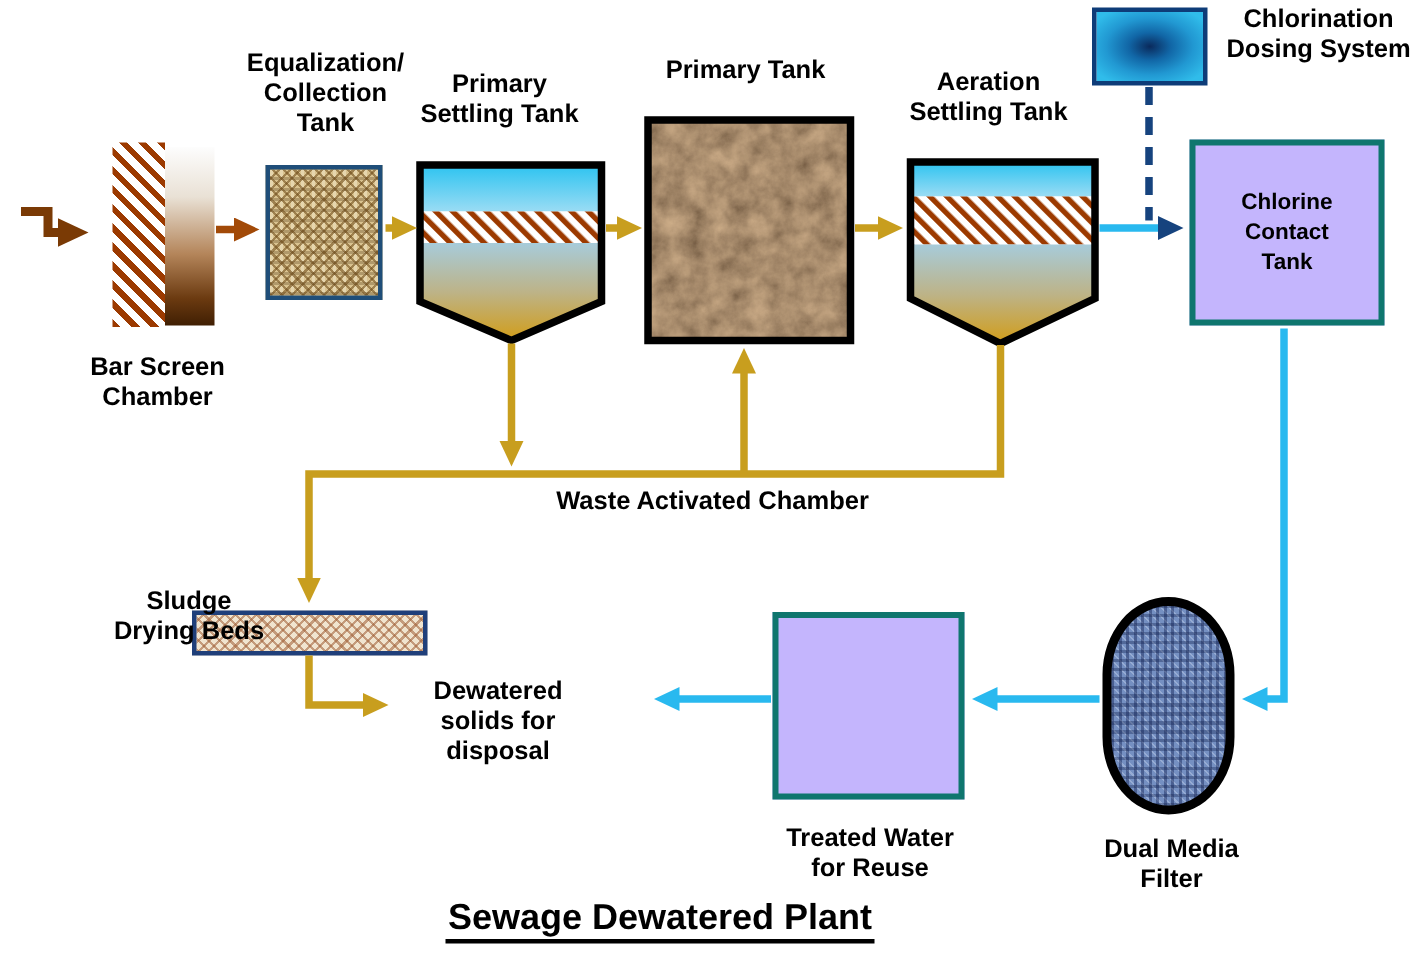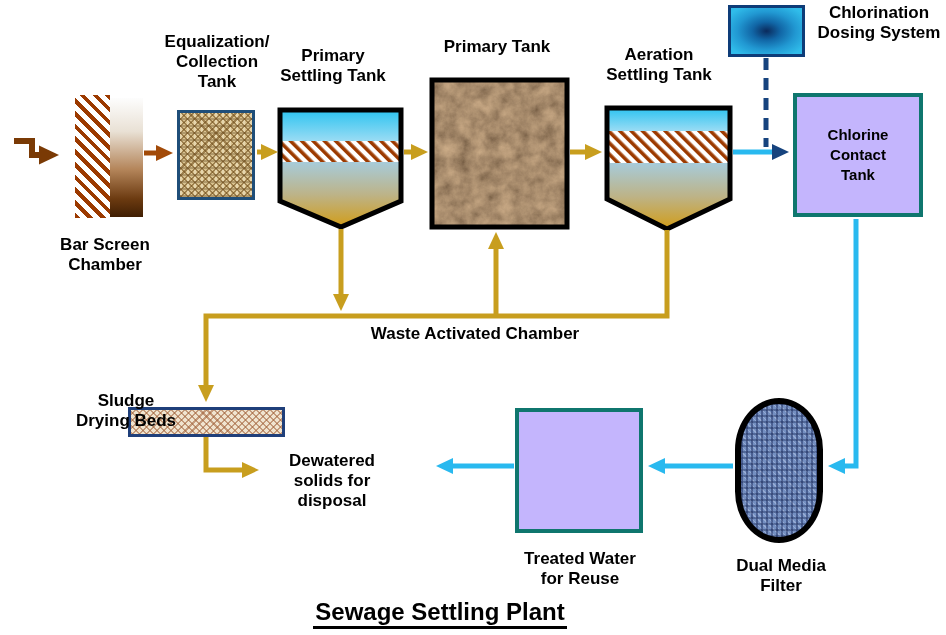--- a/index.html
+++ b/index.html
@@ -173,15 +173,15 @@
 Drying Beds</div>
   <div class="lbl" style="left:262px;top:440px;width:140px;margin-top:11px;">Dewatered
 solids for
 disposal</div>
   <div class="lbl" style="left:711px;top:556px;width:140px;">Dual Media
 Filter</div>
   <div class="lbl" style="left:510px;top:549px;width:140px;">Treated Water
 for Reuse</div>
 
   <div class="title">
-    <span>Sewage Settling Plant</span>
+    <span>Sewage Dewatered Plant</span>
   </div>
 </div>
 
 </body></html>

